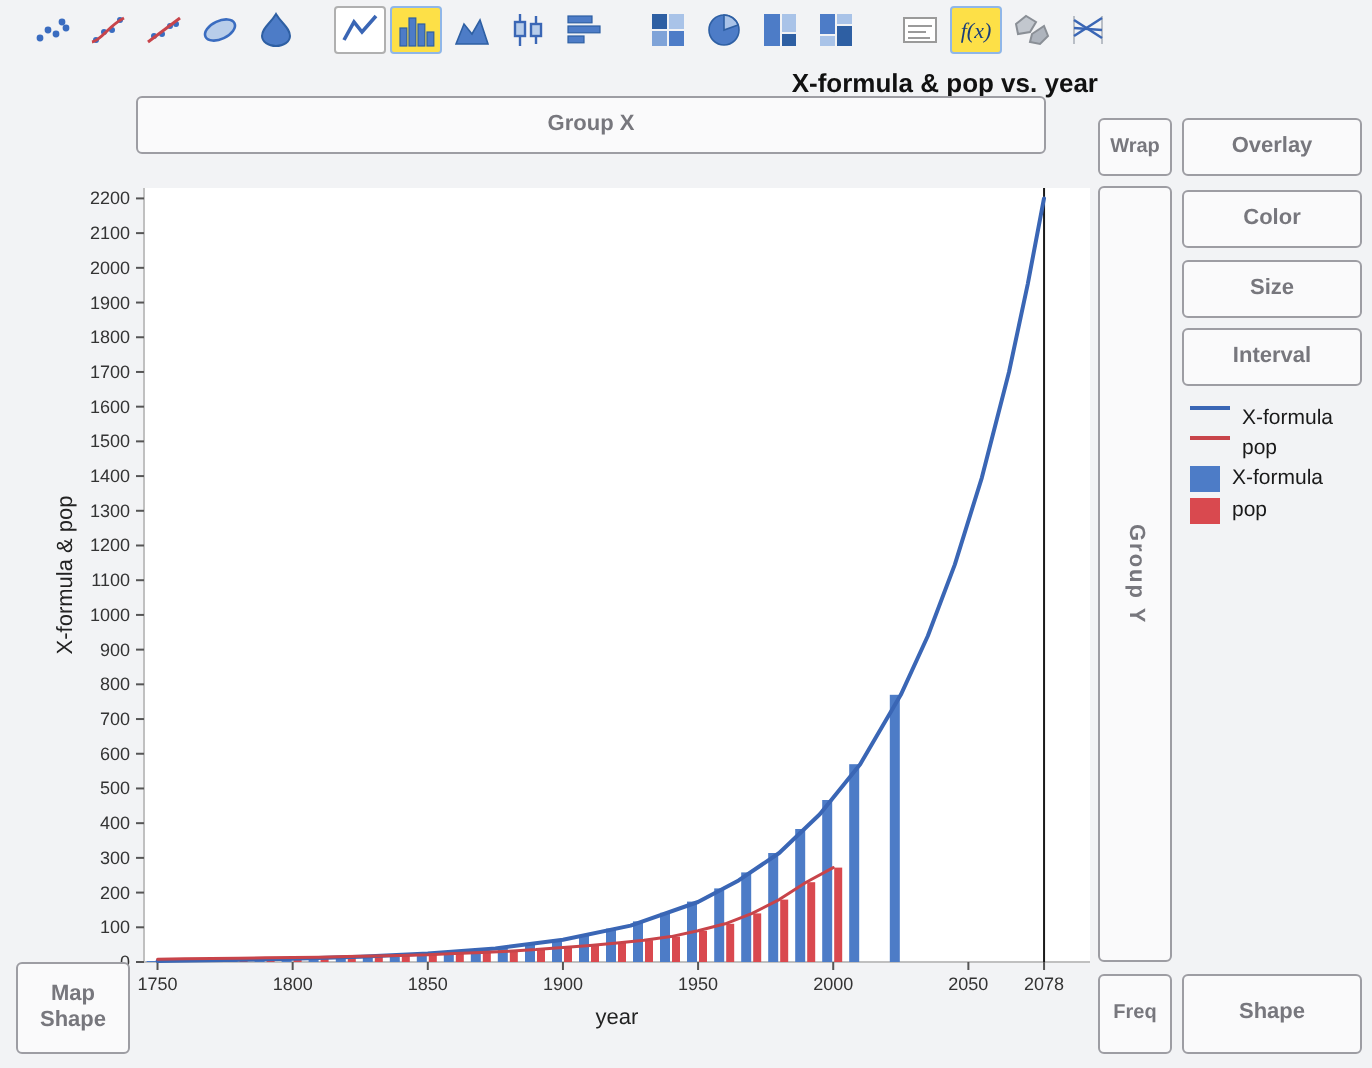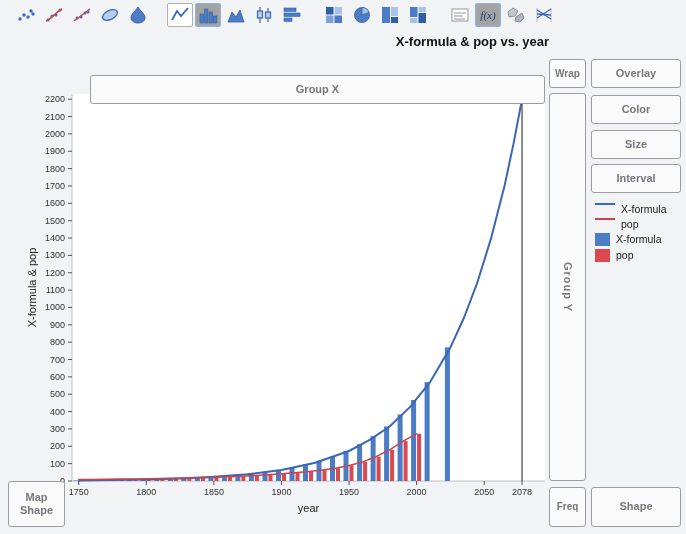--- a/index.html
+++ b/index.html
@@ -10,36 +10,36 @@
     -webkit-font-smoothing:antialiased;
   }
   
   #toolbar{position:absolute;left:12px;top:3px;display:flex;align-items:center;}
   .tbtn{
     width:26px;height:24px;margin:0 1px;padding:0;
     background:transparent;border:1px solid transparent;border-radius:2px;
     display:flex;align-items:center;justify-content:center;cursor:pointer;
   }
   .tbtn.group-start{margin-left:15px;}
-  .tbtn.selected{background:#a3a3a3;border-color:#8fb6e8;}
+  .tbtn.selected{background:#fde047;border-color:#8fb6e8;}
   .tbtn.framed{background:#ffffff;border-color:#b0b0b0;}
   .tbtn svg{display:block;}
   
   #chart-title{
     position:absolute;left:24px;top:34px;width:525px;text-align:right;
     font-size:13px;font-weight:bold;color:#111;
   }
   
   .zone{
     position:absolute;border:1px solid #9d9da3;border-radius:3px;background:#fafafb;
     display:flex;align-items:center;justify-content:center;
     color:#77777d;font-size:11px;font-weight:bold;text-align:center;line-height:1.2;
     box-sizing:border-box;
   }
-  #zone-group-x{left:68px;top:75px;width:455px;height:29px;margin-left:22px;}
+  #zone-group-x{left:68px;top:48px;width:455px;height:29px;}
   #zone-wrap{left:549px;top:59px;width:37px;height:29px;font-size:10px;}
   #zone-overlay{left:591px;top:59px;width:90px;height:29px;}
   #zone-color{left:591px;top:95px;width:90px;height:29px;}
   #zone-size{left:591px;top:130px;width:90px;height:29px;}
   #zone-interval{left:591px;top:164px;width:90px;height:29px;}
   #zone-group-y{left:549px;top:93px;width:37px;height:388px;}
   #zone-group-y .vtext{writing-mode:vertical-rl;letter-spacing:1px;}
   #zone-freq{left:549px;top:487px;width:37px;height:40px;font-size:10px;}
   #zone-page{left:591px;top:487px;width:90px;height:40px;}
   #zone-map-shape{left:8px;top:481px;width:57px;height:46px;padding:20px;}

